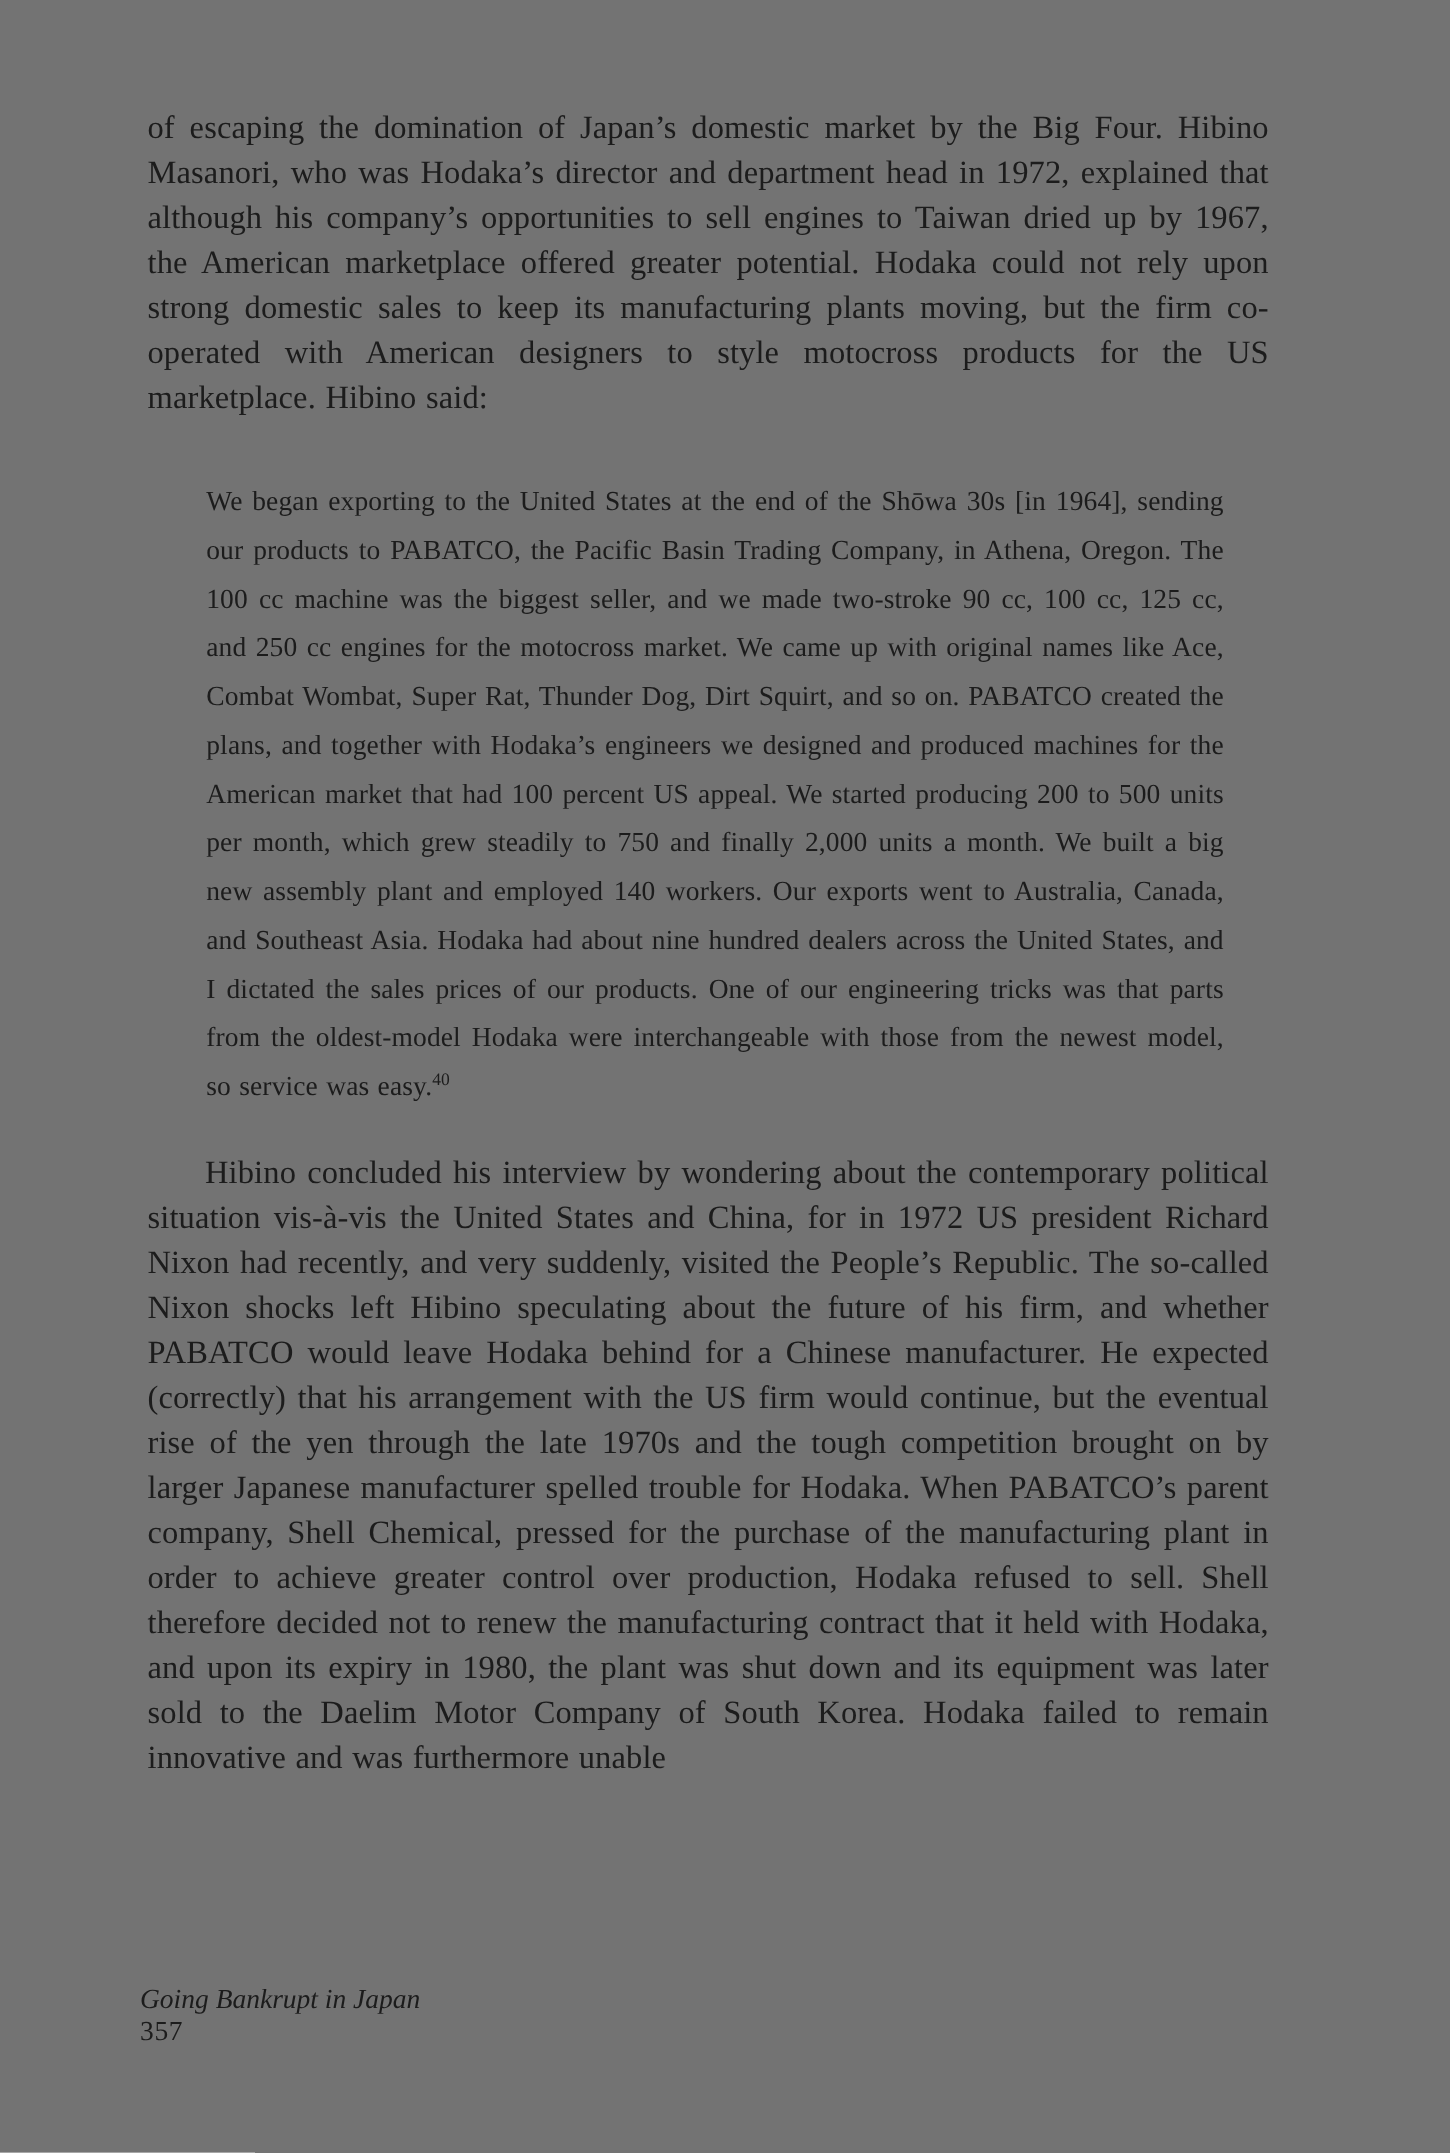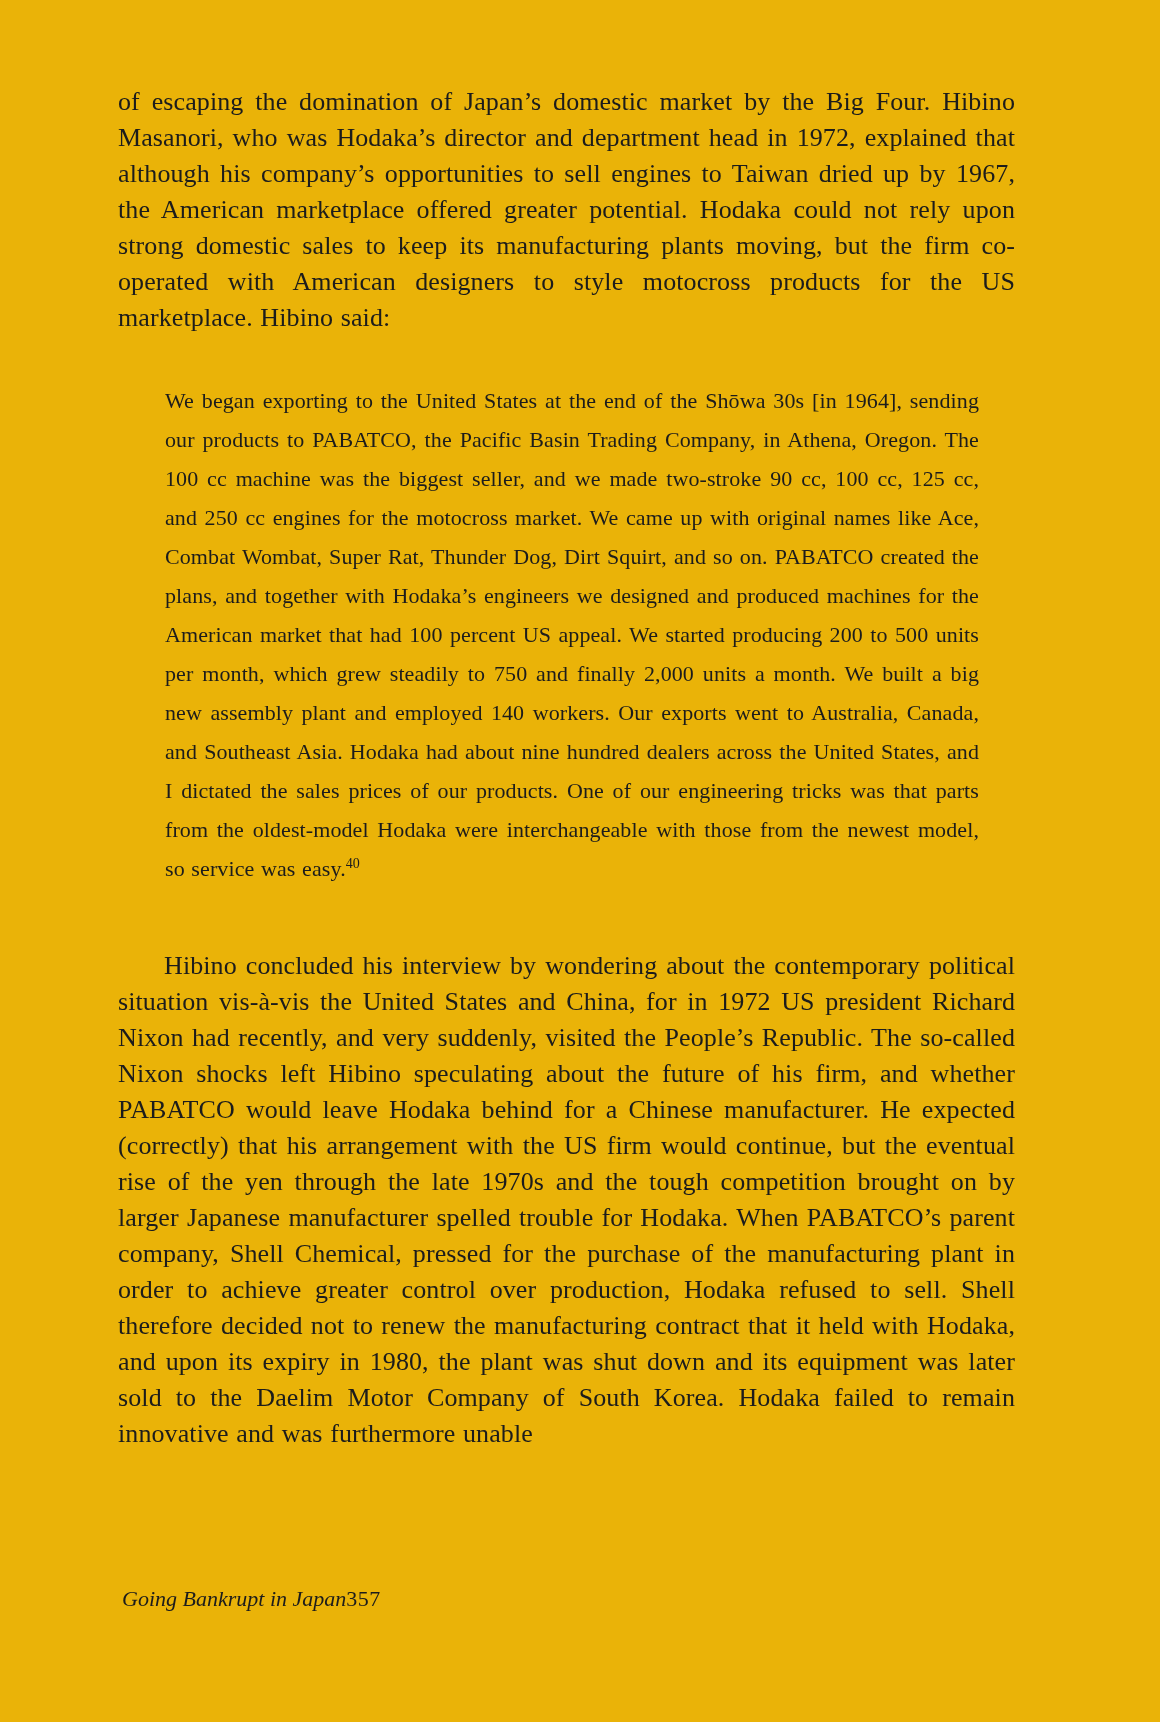--- a/index.html
+++ b/index.html
@@ -14,62 +14,64 @@
     overflow: hidden;
     font-family: "Liberation Serif", "DejaVu Serif", serif;
     color: #1c1c1c;
   }
   .page {
     position: absolute;
     top: 0;
     left: 0;
     width: 1160px;
     height: 1722px;
-    background: #eab308;
+    background: #737373;
   }
   .text-block {
     position: absolute;
     left: 118px;
     top: 84px;
     width: 897px;
   }
   .body-para {
     font-size: 26px;
     line-height: 36px;
     text-align: justify;
     margin: 0;
     letter-spacing: 0.1px;
     word-spacing: 1px;
   }
   .para-2 {
-    margin-top: 60px;
+    margin-top: 32px;
     text-indent: 46px;
   }
   blockquote.extract {
     margin: 45px 36px 0 47px;
     font-size: 22px;
     line-height: 39px;
     text-align: justify;
     letter-spacing: 0.1px;
     word-spacing: 1px;
   }
   blockquote.extract sup {
     font-size: 14px;
     line-height: 0;
     vertical-align: super;
     letter-spacing: 0;
   }
   .footer {
     position: absolute;
-    left: 122px;
+    left: 112px;
     top: 1586px;
     width: 897px;
     display: flex;
+    justify-content: space-between;
     align-items: baseline;
     font-size: 22px;
+    flex-direction: column;
   }
   .running-title {
     font-style: italic;
   }
   .page-number {
     font-style: normal;
     letter-spacing: 0.5px;
   }
 </style>
 </head>

